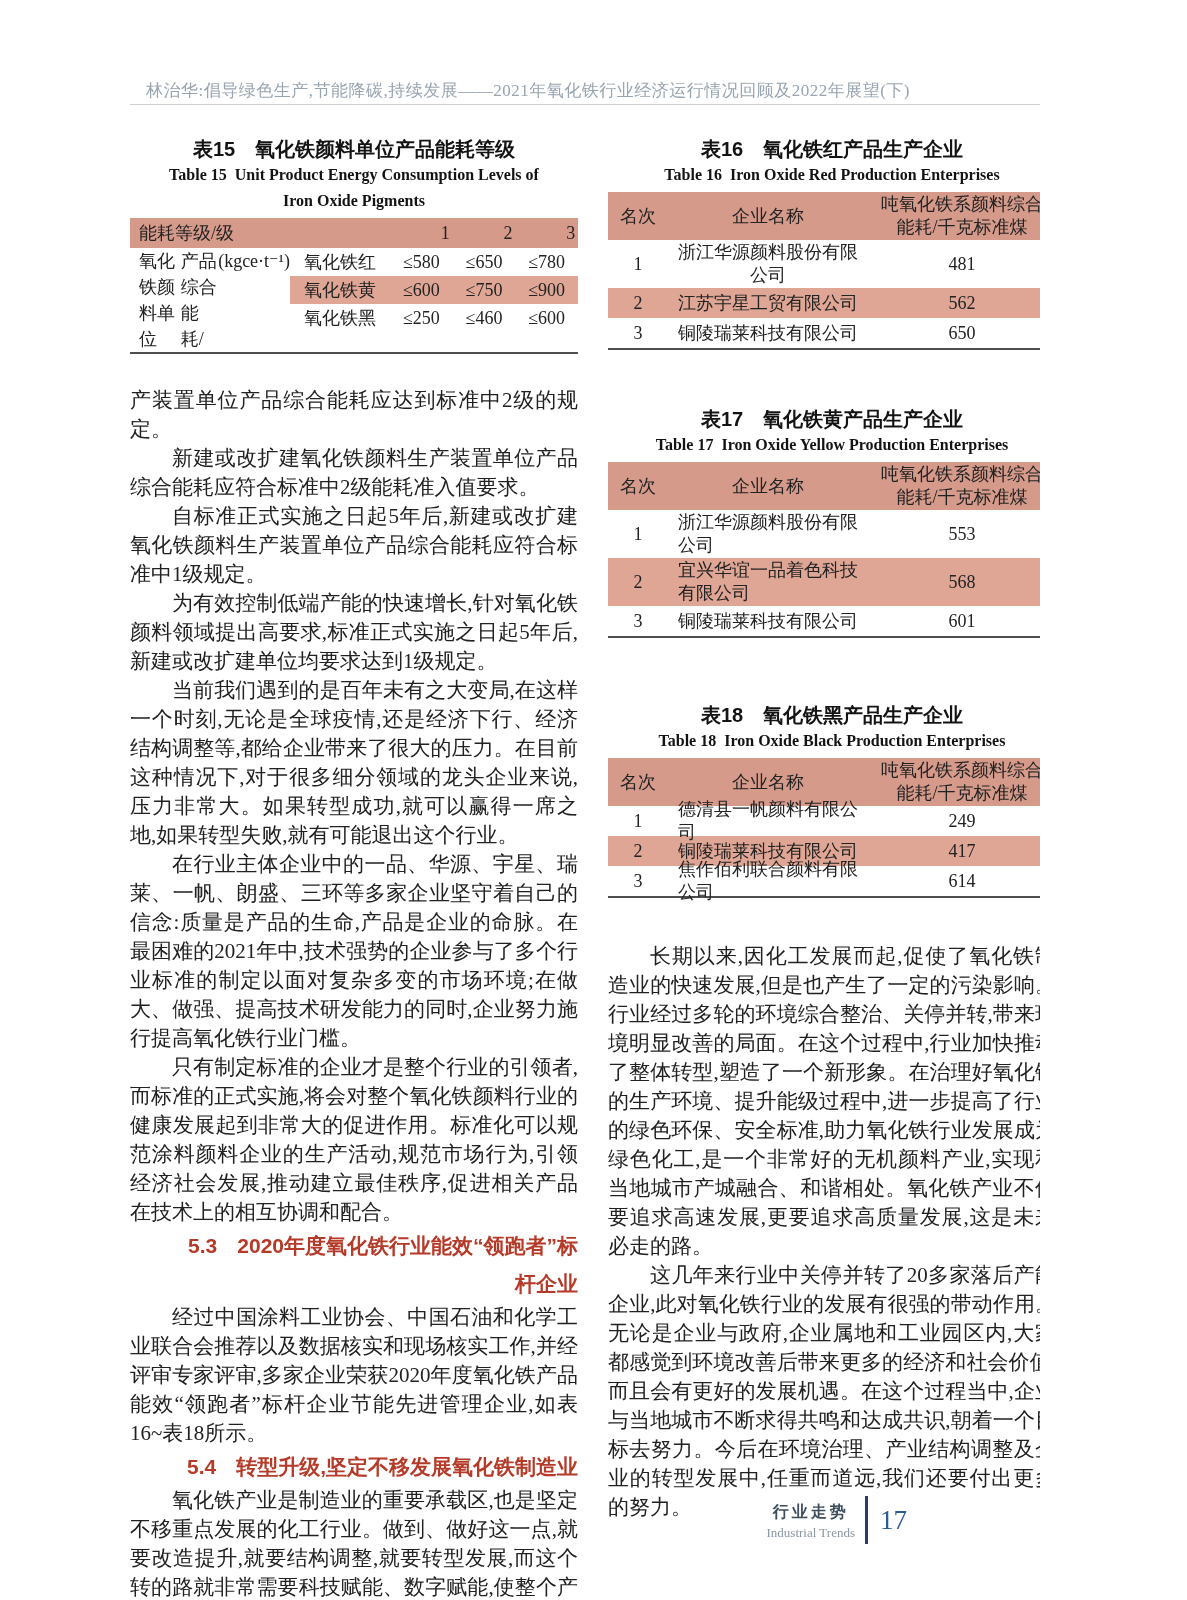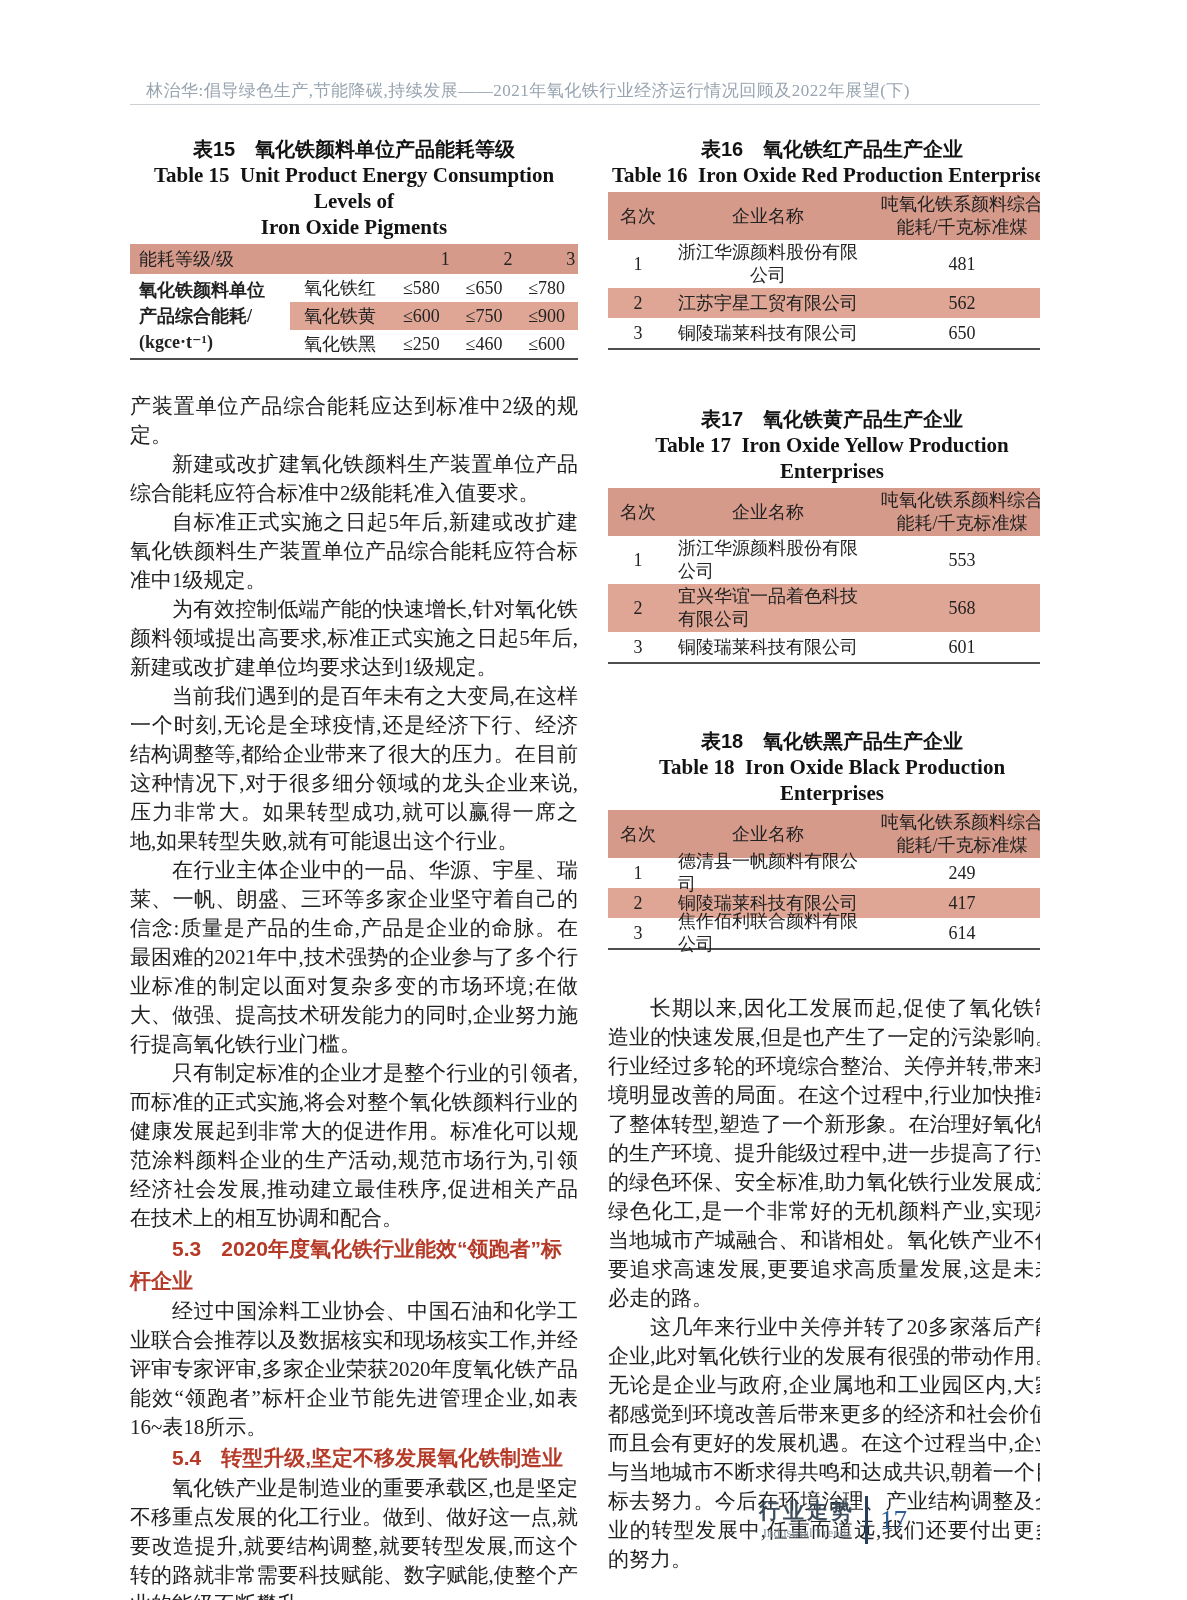--- a/index.html
+++ b/index.html
@@ -12,31 +12,31 @@
   .header-rule { position:absolute; top:104px; left:130px; width:927px; height:1px; background:#ccd1d5; }
 
   
   .col { position:absolute; top:120px; width:448px; }
   .col-left  { left:130px; }
   .col-right { left:608px; }
 
   
   .tbl-title-zh { font-family:"Liberation Sans","DejaVu Sans",sans-serif; font-weight:bold;
                   font-size:20px; line-height:26px; color:#131313; text-align:center; }
-  .tbl-title-en { font-weight:bold; font-size:21px; line-height:26px; color:#131313;
+  .tbl-title-en { font-weight:bold; font-size:16px; line-height:26px; color:#131313;
                   text-align:center; white-space:pre-wrap; }
 
   
   .t15 { width:448px; margin-top:4px; border-bottom:2px solid #4e4e4e; font-size:18px; color:#222; }
   .t15-header { display:flex; align-items:center; height:30px; background:#d69a8b;gap:48px; }
   .t15-hlabel { width:260px; padding-left:9px; }
   .t15-hval { flex:1; text-align:center; }
   .t15-body { display:flex; }
-  .t15-rowlabel { width:160px; padding-left:9px; display:flex; flex-direction:column;
-                  justify-content:center; line-height:26px;font-weight:bold; }
+  .t15-rowlabel { width:160px; padding-left:9px; display:flex; 
+                  justify-content:center; line-height:26px; }
   .t15-rows { flex:1; display:flex; flex-direction:column; }
   .t15-row { display:flex; align-items:center; height:28px; }
   .t15-row.hl { background:#dfa695; }
   .t15-product { width:100px; text-align:center; }
   .t15-val { flex:1; text-align:center; }
 
   
   .ent { width:448px; margin-top:4px; border-bottom:2px solid #4e4e4e; font-size:18px; color:#222; }
   .ent-header { display:flex; align-items:center; min-height:48px; background:#d69a8b; }
   .ent-c-rank { width:60px; text-align:center; }
@@ -49,32 +49,32 @@
   .ent-name-left { width:200px; text-align:left; padding-left:10px; line-height:23px; }
   .ent-value { flex:1; text-align:center; }
 
   
   .body-text { font-size:21px; line-height:29px; color:#212121; text-align:justify; }
   .body-text p { text-indent:2em; }
   .body-text p.noindent { text-indent:0; }
   .mt-left-body { margin-top:32px; }
   .mt-right-body { margin-top:44px; }
   .sec-head { font-family:"Liberation Sans","DejaVu Sans",sans-serif; font-weight:bold;
-              font-size:21px; line-height:32px; color:#b53a28; text-align:left; text-indent:0; }
+              font-size:21px; line-height:38px; color:#b53a28; text-align:right; text-indent:0; }
   .sec-head .sec-num { margin-right:20px; }
 
   
   .gap-t17 { margin-top:56px; }
   .gap-t18 { margin-top:64px; }
 
   
   .footer { position:absolute; top:1496px; right:133px; display:flex; align-items:center; }
   .footer-labels { display:flex; flex-direction:column; align-items:center; margin-right:10px; }
   .footer-zh { font-family:Liberation Serif, serif; font-weight:bold;
-               font-size:21px; line-height:25px; color:#3e4d5c; letter-spacing:3px; }
+               font-size:16px; line-height:25px; color:#3e4d5c; letter-spacing:3px; }
   .footer-en { font-size:13px; line-height:17px; color:#8b96a2; }
   .footer-bar { width:3px; height:48px; background:#24405e; margin-right:12px; }
   .footer-page { font-size:27px; color:#2d5c94; }
 </style>
 </head>
 <body>
 
 <div class="page">
 
   <div class="page-header">林治华:倡导绿色生产,节能降碳,持续发展——2021年氧化铁行业经济运行情况回顾及2022年展望(下)</div>

